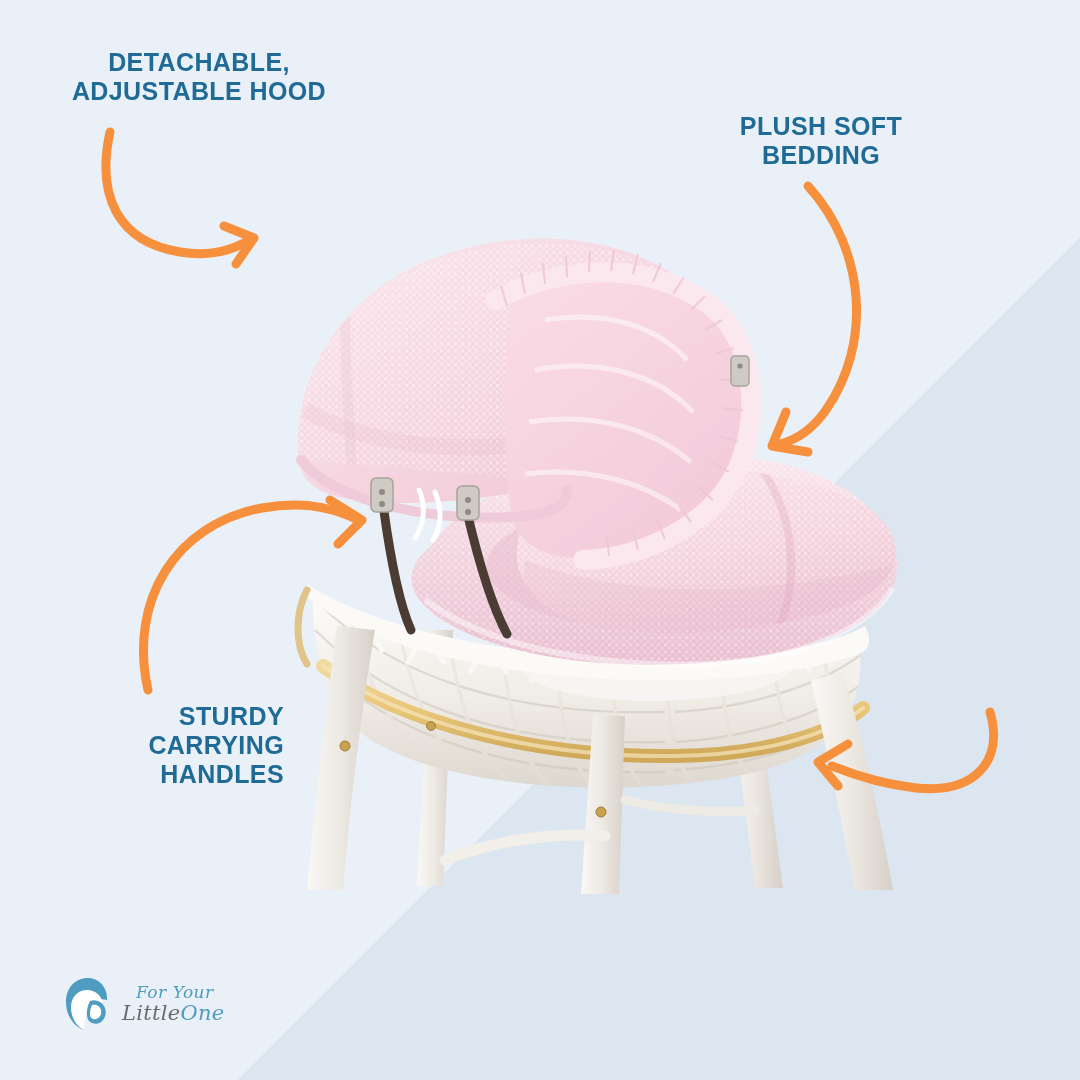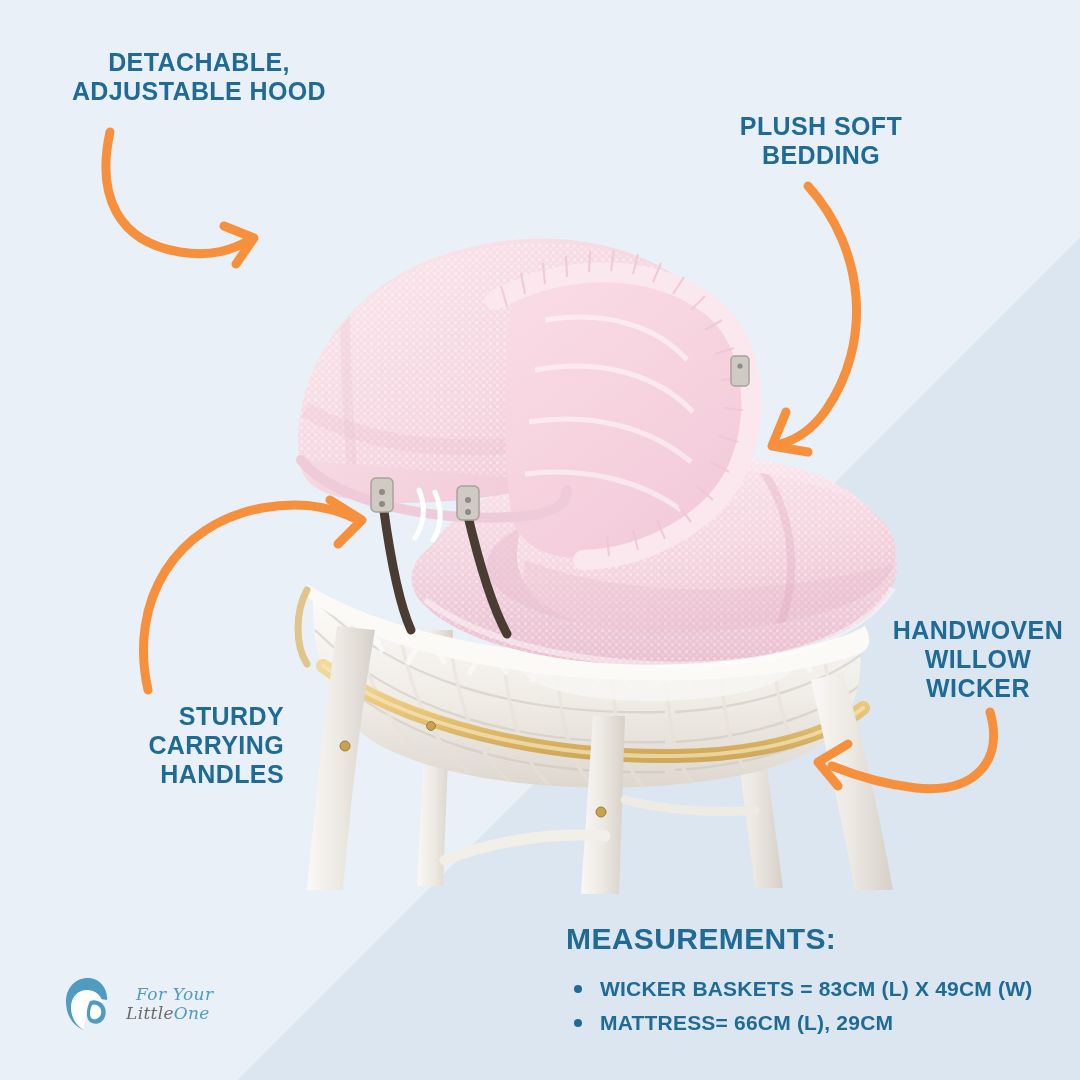--- a/index.html
+++ b/index.html
@@ -95,34 +95,33 @@
     left: 62px;
     top: 975px;
     display: flex;
     align-items: center;
     gap: 8px;
   }
   #logo-wordmark {
     display: flex;
     flex-direction: column;
     line-height: 1;
-    text-align: center;
   }
   .logo-line1 {
     font-family: "DejaVu Serif", serif;
     font-style: italic;
     font-size: 17px;
     color: #4f9cc0;
     letter-spacing: 0.5px;
     margin-left: 14px;
   }
   .logo-line2 {
     font-family: "DejaVu Serif", serif;
     font-style: italic;
-    font-size: 17px;
+    font-size: 21px;
     color: #6b6b6b;
     letter-spacing: 0.3px;
     margin-top: 2px;
   }
   .logo-line2 .one { color: #4f9cc0; }
 
   
   #product-photo {
     position: absolute;
     left: 195px;
@@ -394,31 +393,21 @@
     </g>
   </svg>
 
   <div id="label-bedding" class="callout">PLUSH SOFT
 BEDDING</div>
   <div id="label-hood" class="callout">DETACHABLE,
 ADJUSTABLE HOOD</div>
   <div id="label-handles" class="callout">STURDY
 CARRYING
 HANDLES</div>
-  <div id="label-wicker" class="callout">HANDWOVEN
-WILLOW
-WICKER</div>
-
-  <div id="measurements">
-    <div id="measurements-title">MEASUREMENTS:</div>
-    <ul id="measurements-list">
-      <li>WICKER BASKETS = 83CM (L) X 49CM (W)</li>
-      <li>MATTRESS= 66CM (L), 29CM</li>
-    </ul>
-  </div>
+
 
   <div id="logo">
     <svg width="52" height="58" viewBox="0 0 52 58" aria-hidden="true">
       <path d="M26 3 C13 3 4 13 4 27 C4 40 11 51 22 55 C20 46 21 37 26 31
                C31 25 38 23 45 25 C46 14 38 3 26 3 Z" fill="#4f9cc0"></path>
       <path d="M22 55 C14 51 9 42 9 32 C9 22 16 15 25 15 C33 15 39 20 41 28
                C35 27 29 30 26 36 C23 42 22 49 22 55 Z" fill="#ffffff"></path>
       <path d="M28 26 C33 24 39 26 42 31 C45 36 44 43 39 47 C35 50 30 49 27 46
                C24 42 24 34 28 26 Z" fill="#4f9cc0"></path>
       <path d="M30 30 C34 29 38 31 39 35 C40 39 38 43 34 44 C31 45 28 43 28 39

